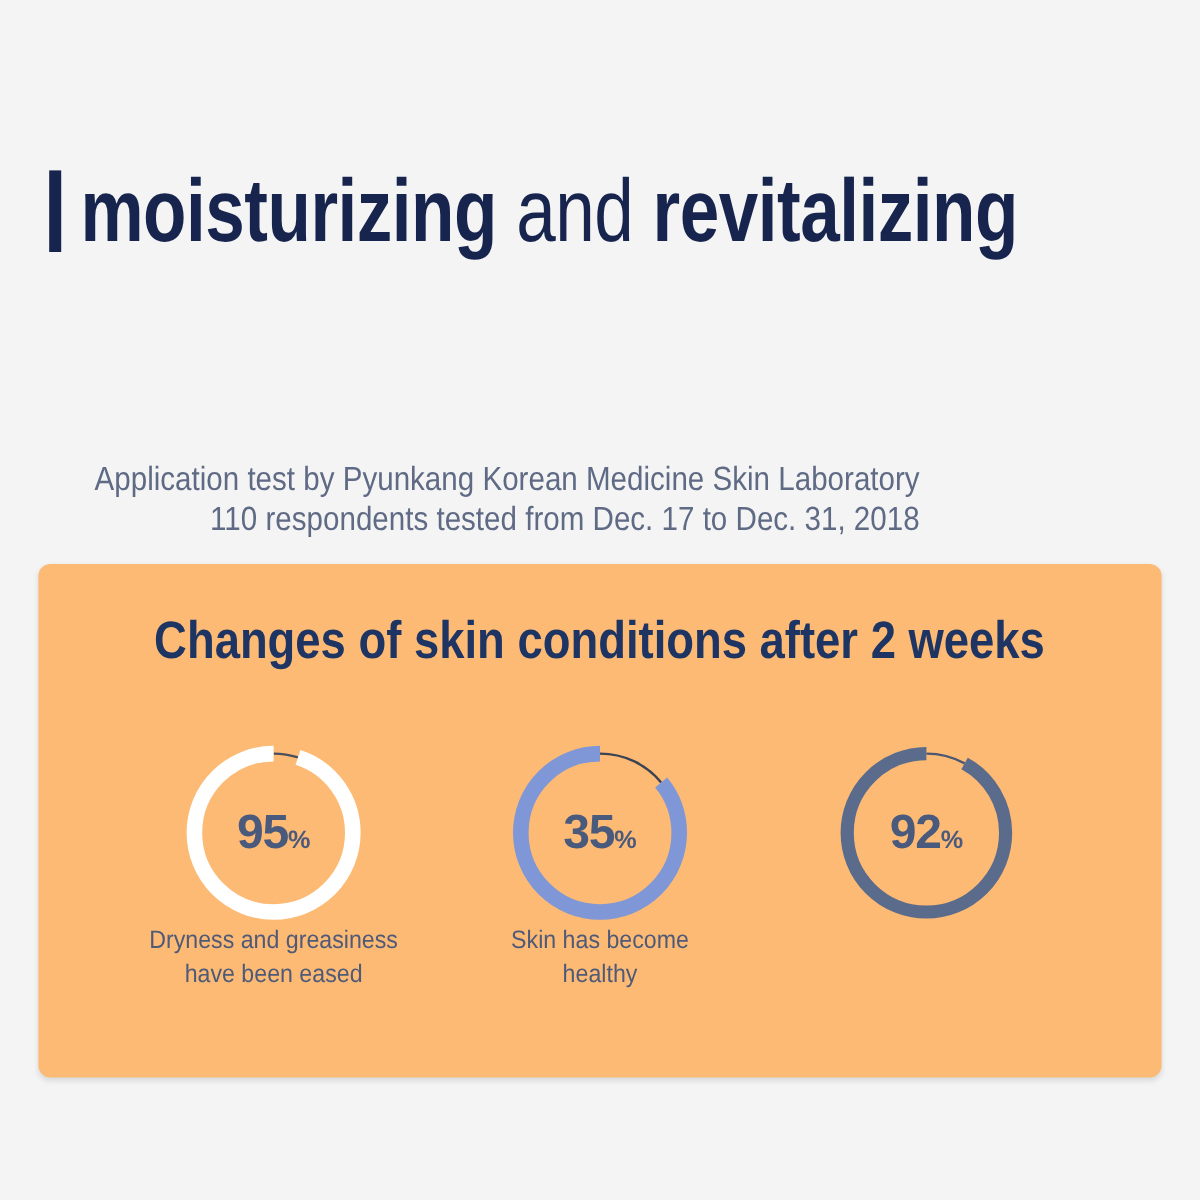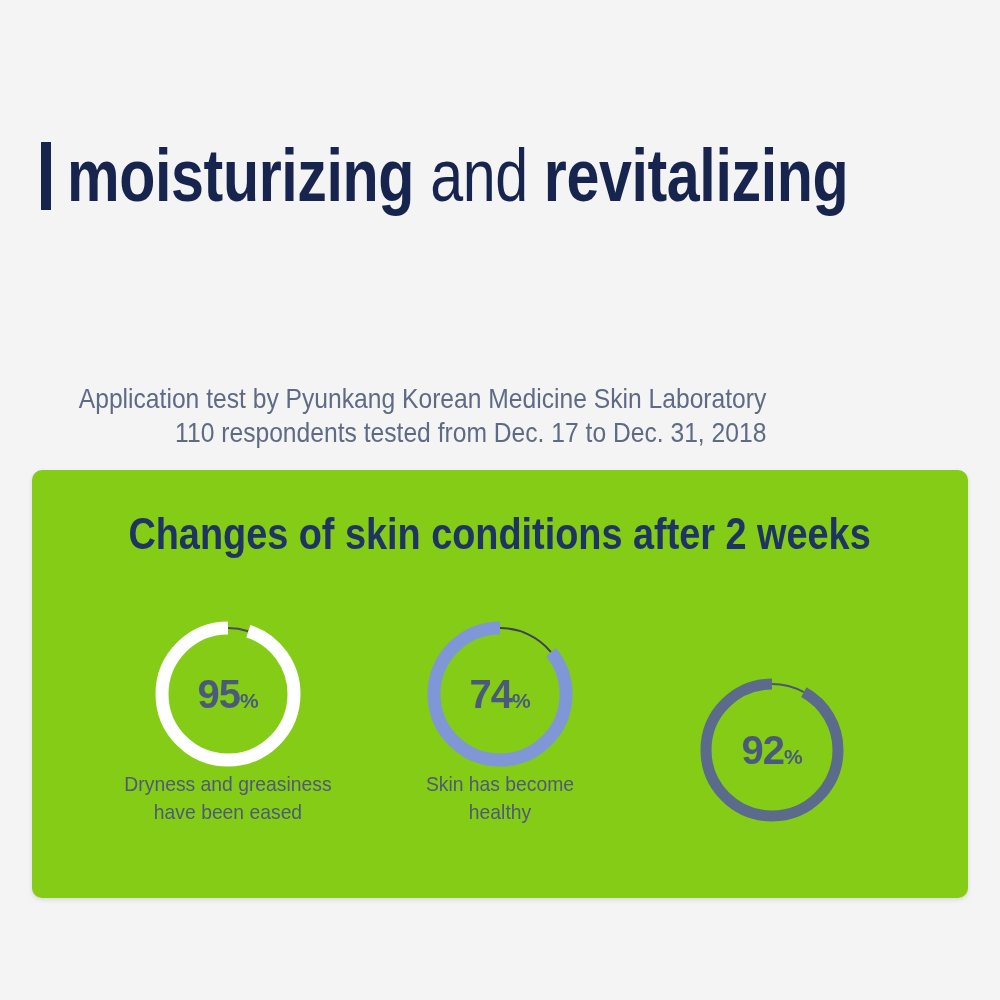--- a/index.html
+++ b/index.html
@@ -55,21 +55,21 @@
     transform:scaleX(0.88);
     transform-origin:right center;
     white-space:nowrap;
   }
 
   
   .card {
     position:absolute;
     left:32px; top:470px;
     width:936px; height:428px;
-    background:#84cc16;
+    background:#fdba74;
     border-radius:10px;
     box-shadow:0 2px 4px rgba(80,85,100,0.16);
   }
 
   .card-title {
     position:absolute;
     left:0; right:0; top:38px;
     text-align:center;
     color:#1e3564;
     font-size:44px;
@@ -82,21 +82,21 @@
     transform-origin:center center;
     white-space:nowrap;
   }
 
   
   .stats {
     position:absolute;
     left:60px; right:60px; top:148px;
     display:flex;
     justify-content:space-around;
-    align-items:flex-end;
+    align-items:flex-start;
   }
   .stat { width:250px; text-align:center; }
 
   .donut-wrap {
     position:relative;
     width:152px; height:152px;
     margin:0 auto;
   }
   .donut-wrap svg { display:block; width:152px; height:152px; }
 
@@ -170,21 +170,21 @@
         </div>
       </div>
 
       <div class="stat">
         <div class="donut-wrap">
           <svg viewBox="0 0 152 152">
             <circle cx="76" cy="76" r="66" fill="none" stroke="#3c4352" stroke-width="2" stroke-dasharray="58.1 356.7" stroke-dashoffset="0" transform="rotate(-90 76 76)"></circle>
             <circle cx="76" cy="76" r="66" fill="none" stroke="#7f97d6" stroke-width="13" stroke-linecap="butt" stroke-dasharray="356.7 58.1" stroke-dashoffset="-58.1" transform="rotate(-90 76 76)"></circle>
           </svg>
           <div class="donut-label">
-            <span class="donut-value">74</span><span class="donut-unit">%</span>
+            <span class="donut-value">35</span><span class="donut-unit">%</span>
           </div>
         </div>
         <div class="stat-caption">
           <span>Skin has become</span>
           <span>healthy</span>
         </div>
       </div>
 
       <div class="stat">
         <div class="donut-wrap">

